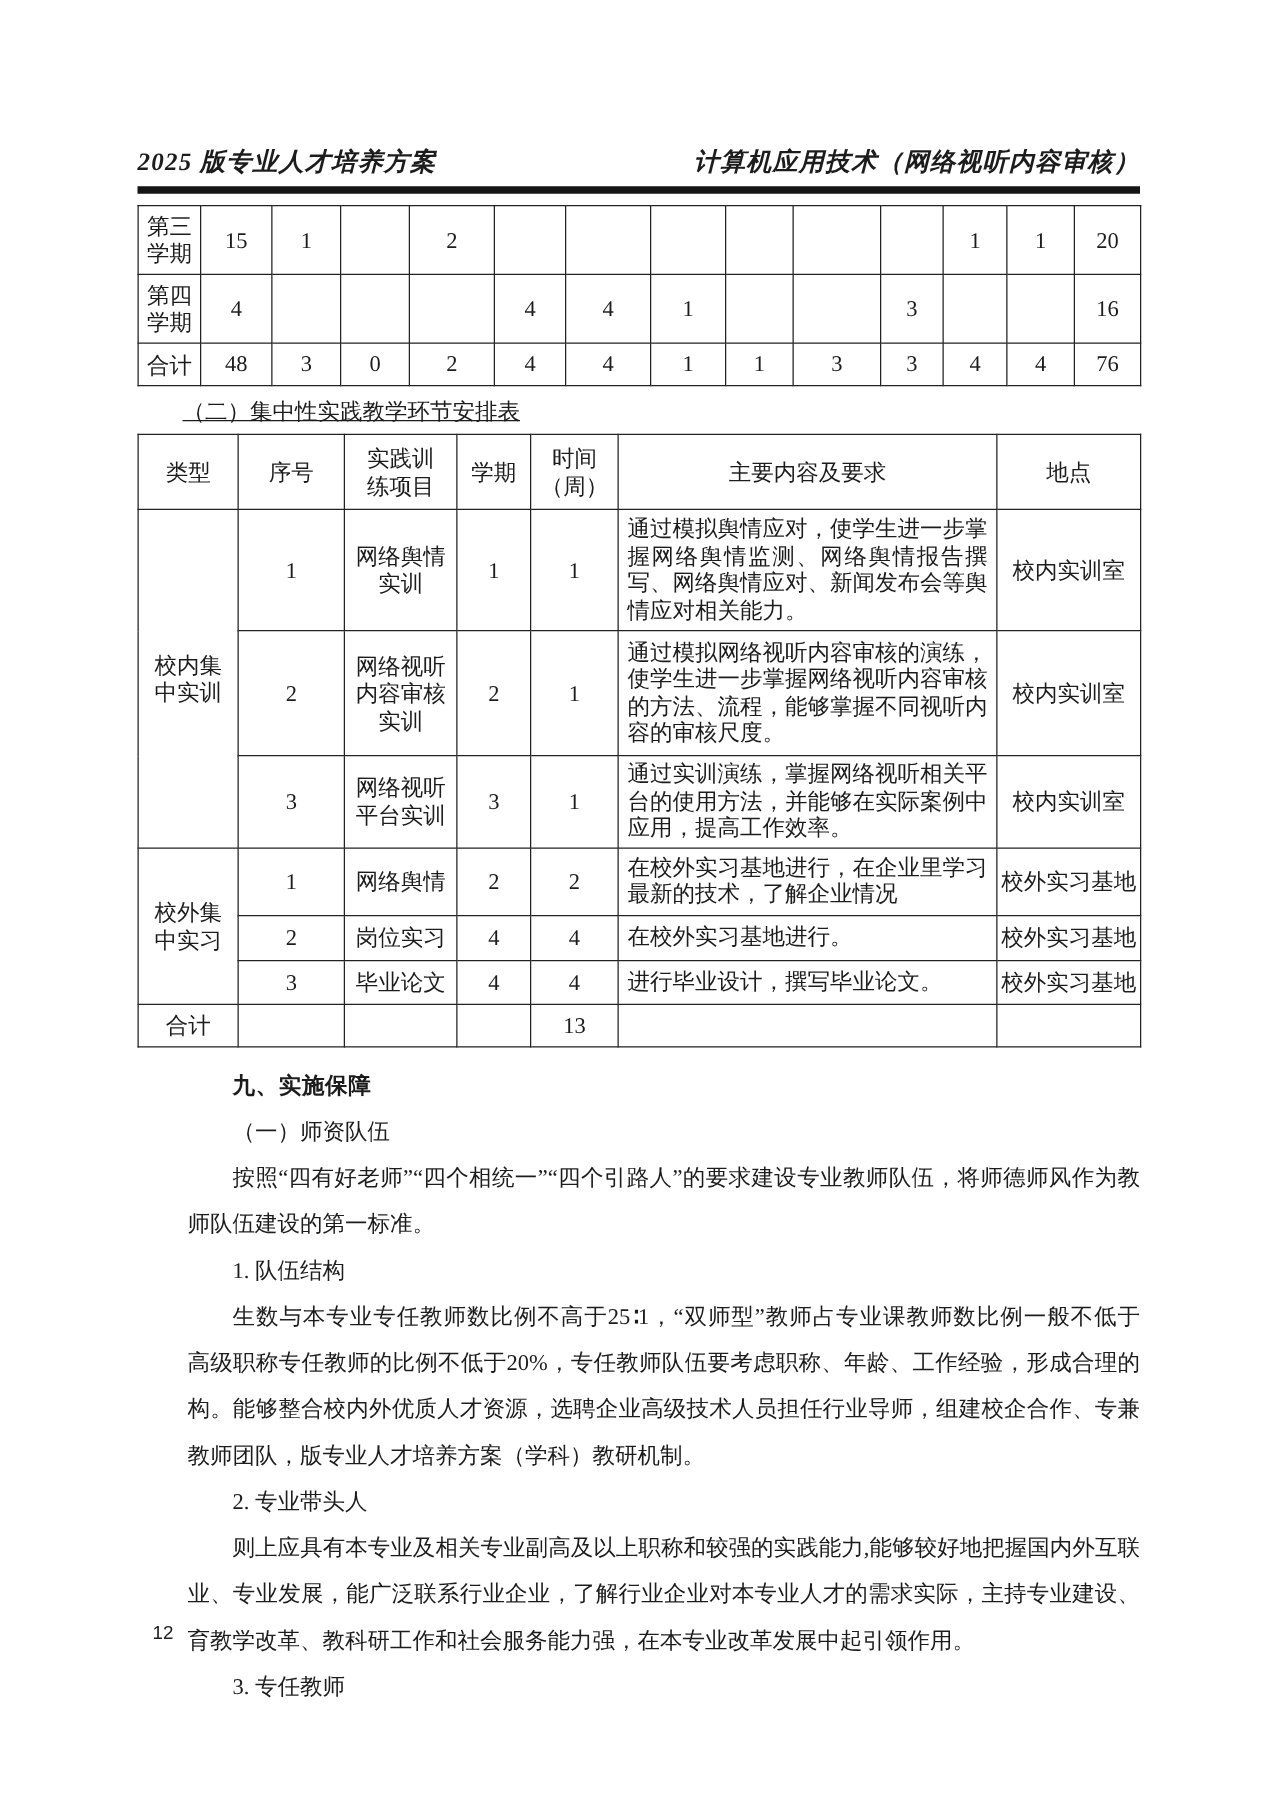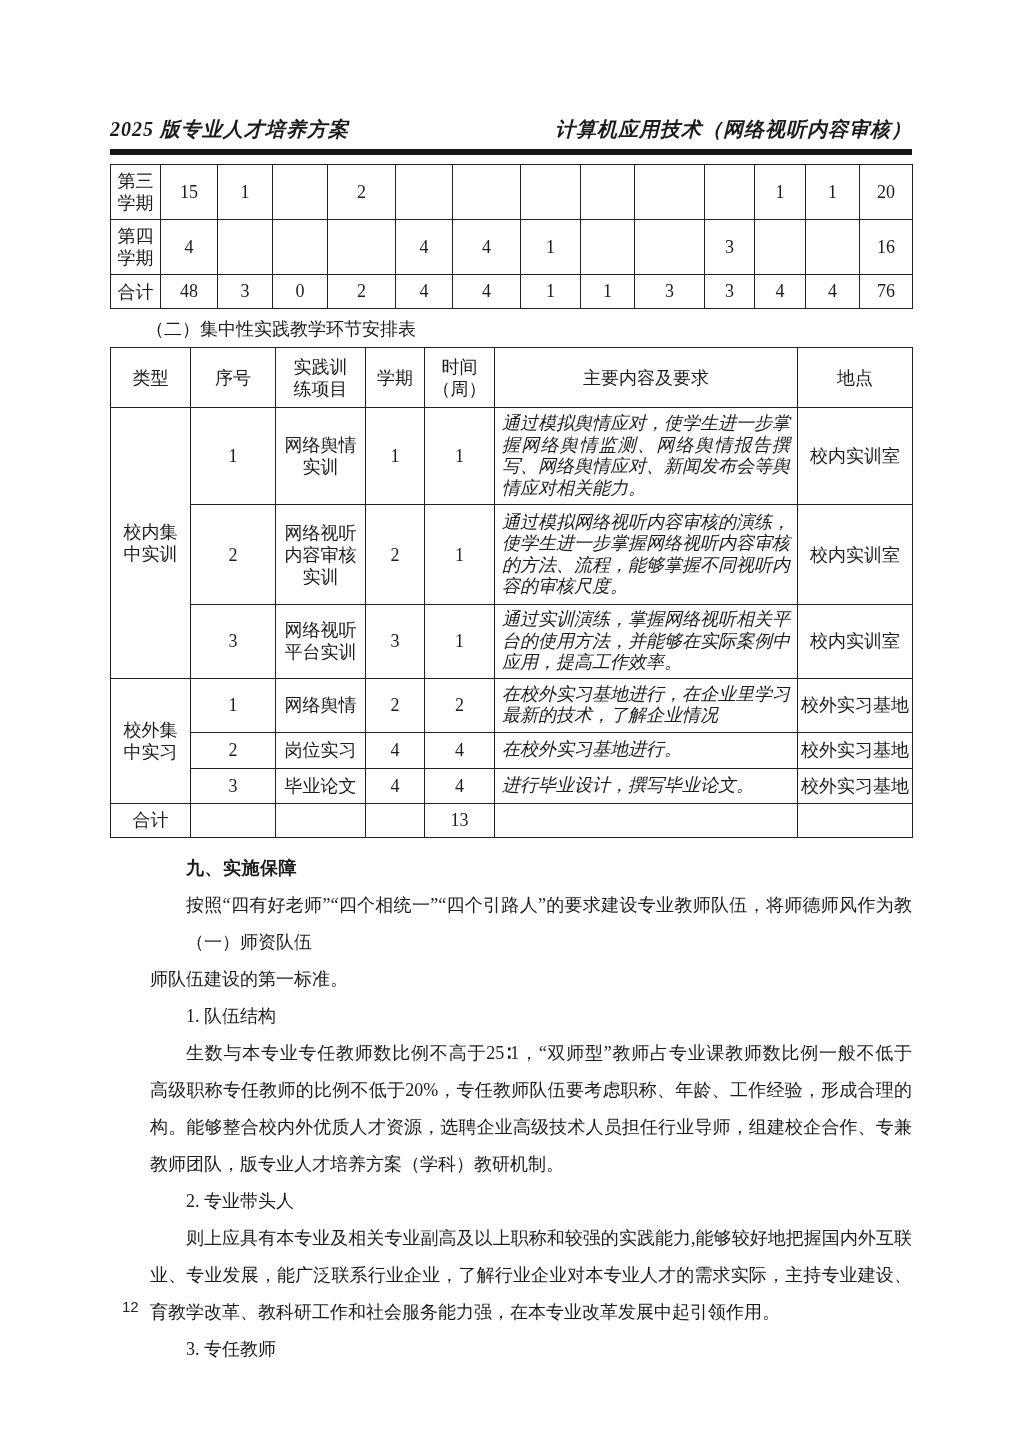--- a/index.html
+++ b/index.html
@@ -39,28 +39,27 @@
     padding: 2px;
     overflow: hidden;
   }
   .hours-table { margin-top: 9px; }
   .hours-table td { height: 55px; }
   .hours-table tr.short td { height: 34px; }
   .pre { white-space: pre-line; line-height: 22px; text-align: center; }
   .sub-heading {
     margin-top: 7px; margin-bottom: 5px;
     padding-left: 36px;
-    font-size: 18px; line-height: 26px;
+    font-size: 18px; line-height: 26px; text-decoration: underline;
   }
   .practice-table td { line-height: 22px; }
   .practice-table .content-cell {
     text-align: justify;
     padding: 4px 7px;
     line-height: 21.5px;
-    font-style: italic;
   }
   .practice-table .loc-cell { padding: 2px 0; }
   
   .textblock { margin-top: 12px; font-size: 18px; margin-left: 40px; }
   .tline { line-height: 37px; height: 37px; overflow: hidden; }
   .tline.fill { text-align: justify; text-align-last: justify; }
   .tline.first { text-indent: 2em; }
   .tline.head-bold { font-weight: 700; text-indent: 2em; letter-spacing: .5px; }
   .tline.indent { text-indent: 2em; }
   .pageno {
@@ -238,22 +237,22 @@
       <td></td>
       <td>13</td>
       <td></td>
       <td></td>
     </tr>
   </tbody>
     </table>
 
   <div class="textblock">
     <div class="tline head-bold">九、实施保障</div>
+    <div class="tline indent">（一）师资队伍</div>
     <div class="tline first fill">按照“四有好老师”“四个相统一”“四个引路人”的要求建设专业教师队伍，将师德师风作为教</div>
-    <div class="tline indent">（一）师资队伍</div>
     <div class="tline">师队伍建设的第一标准。</div>
     <div class="tline indent">1. 队伍结构</div>
     <div class="tline first fill">生数与本专业专任教师数比例不高于25∶1，“双师型”教师占专业课教师数比例一般不低于60%，</div>
     <div class="tline fill">高级职称专任教师的比例不低于20%，专任教师队伍要考虑职称、年龄、工作经验，形成合理的梯队结</div>
     <div class="tline fill">构。能够整合校内外优质人才资源，选聘企业高级技术人员担任行业导师，组建校企合作、专兼结合的</div>
     <div class="tline">教师团队，版专业人才培养方案（学科）教研机制。</div>
     <div class="tline indent">2. 专业带头人</div>
     <div class="tline first fill">则上应具有本专业及相关专业副高及以上职称和较强的实践能力,能够较好地把握国内外互联网行</div>
     <div class="tline fill">业、专业发展，能广泛联系行业企业，了解行业企业对本专业人才的需求实际，主持专业建设、开展教</div>
     <div class="tline">育教学改革、教科研工作和社会服务能力强，在本专业改革发展中起引领作用。</div>

